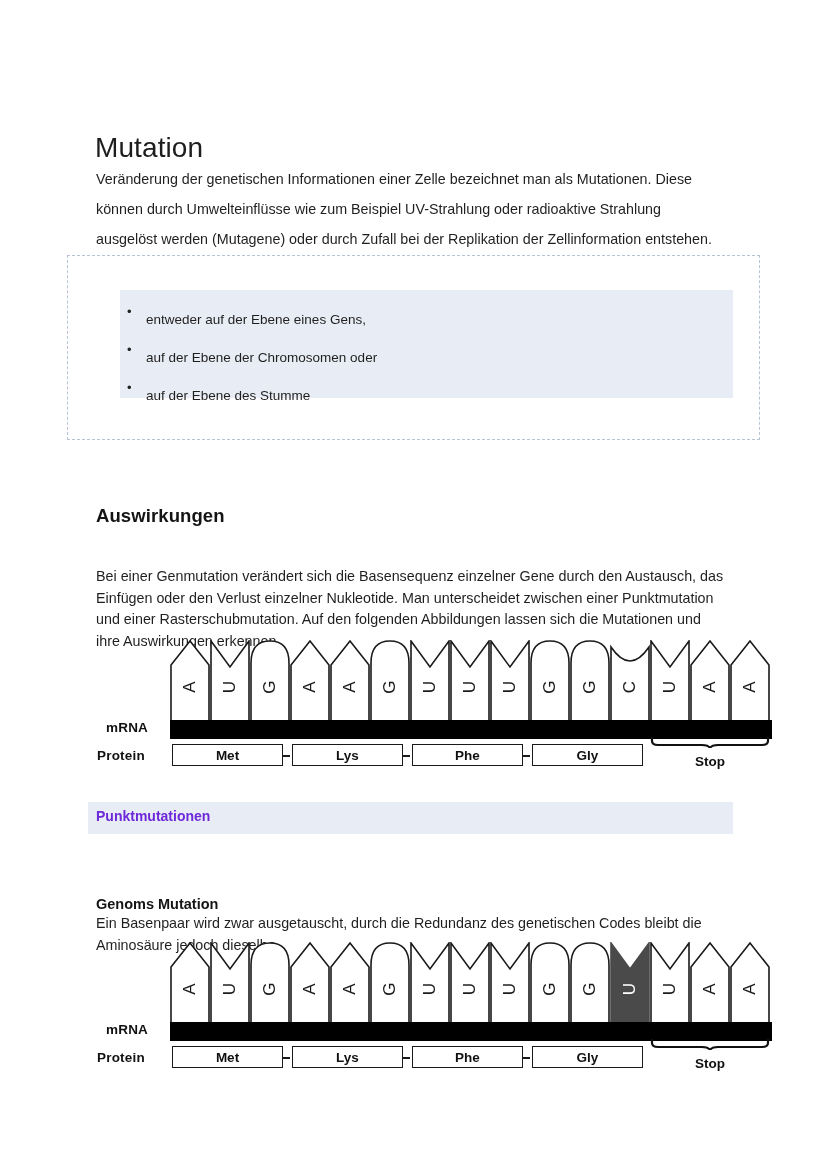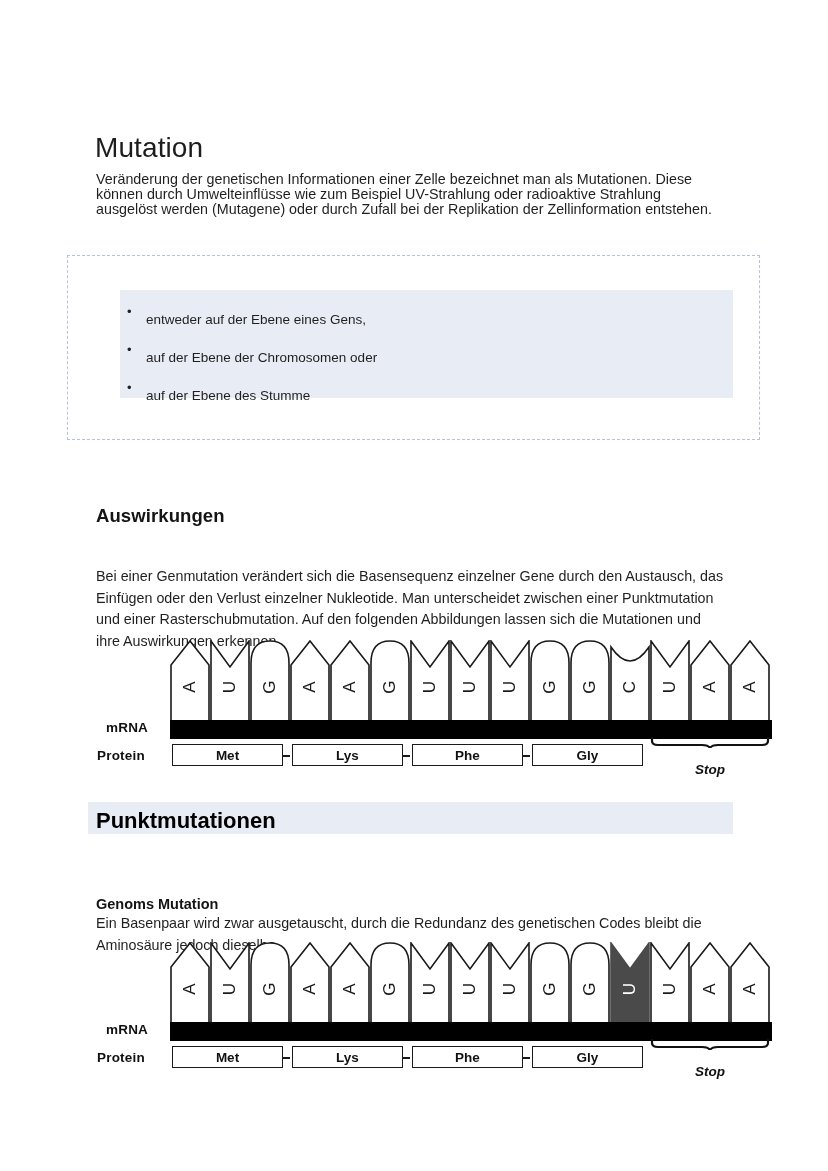--- a/index.html
+++ b/index.html
@@ -33,24 +33,24 @@
     font-weight: 400;
     letter-spacing: 0.1px;
     color: #1d1d1d;
     line-height: 1.1;
   }
 
   
   .intro {
     position: absolute;
     left: 96px;
-    top: 158px;
+    top: 150px;
     width: 625px;
     font-size: 14.3px;
-    line-height: 15px;
+    line-height: 30px;
     color: #1f1f1f;
   }
 
   
   .dashed-box {
     position: absolute;
     left: 67px;
     top: 255px;
     width: 693px;
     height: 185px;
@@ -127,23 +127,23 @@
     left: 88px;
     top: 802px;
     width: 645px;
     height: 32px;
     background: #e8ecf4;
   }
   .banner-label {
     position: absolute;
     left: 8px;
     top: 6px;
-    font-size: 22px;
+    font-size: 14px;
     font-weight: bold;
-    color: #000000;
+    color: #6d28d9;
   }
 
   
   .h3 {
     position: absolute;
     left: 96px;
     font-size: 14.5px;
     font-weight: bold;
     color: #141414;
   }
@@ -240,27 +240,26 @@
     color: #111;
   }
   .aa-link {
     position: absolute;
     top: 11px;
     height: 2px;
     background: #1a1a1a;
   }
   .stop-label {
     position: absolute;
-    top: 18px;
+    top: 10px;
     width: 90px;
     text-align: center;
     font-size: 13.5px;
     font-weight: bold;
     color: #111;
-    font-style: italic;
   }
   .stop-brace {
     position: absolute;
     top: 96px;
     height: 12px;
   }
   .stop-brace svg { display: block; }
 </style>
 </head>
 <body>

